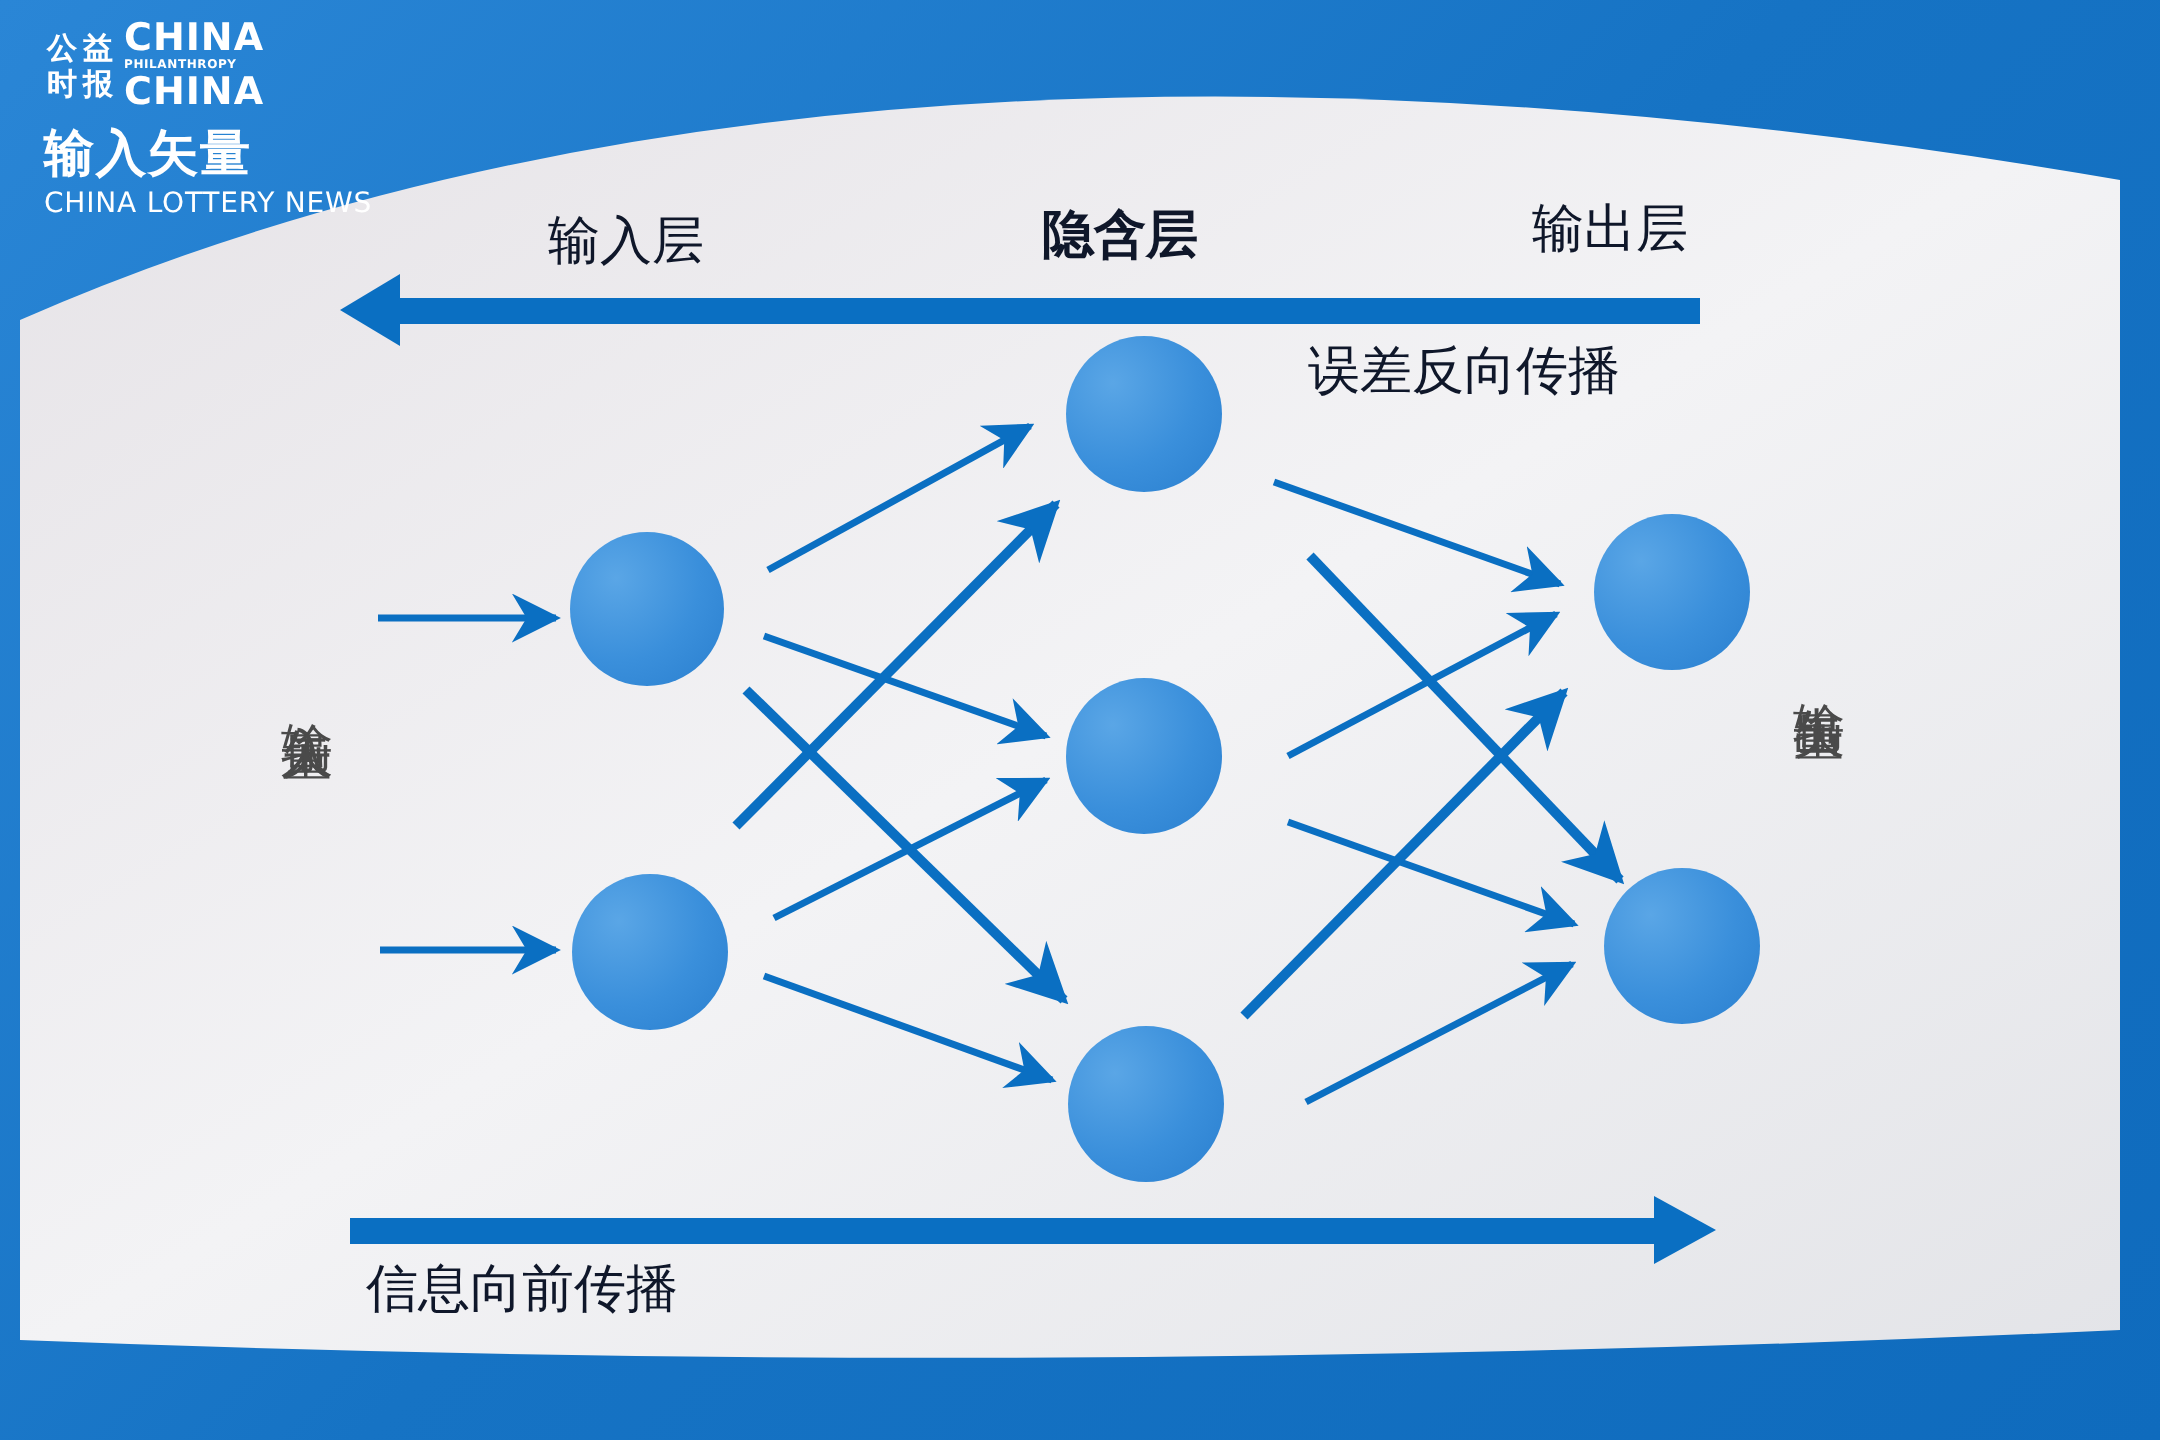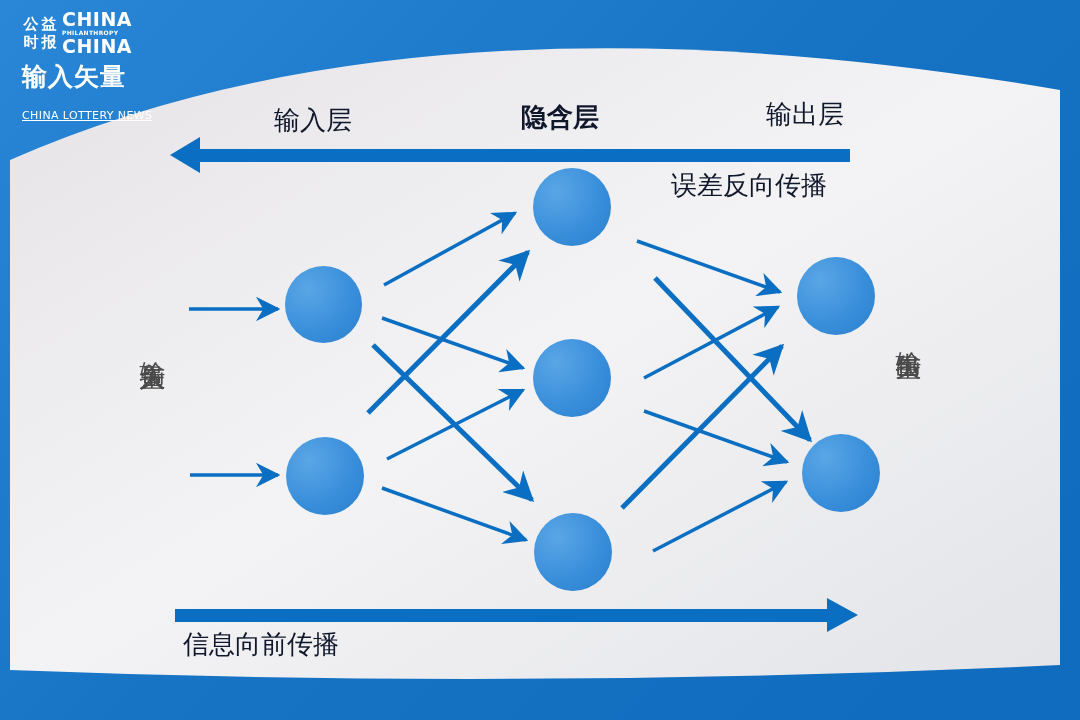--- a/index.html
+++ b/index.html
@@ -20,21 +20,21 @@
     }
     .logo .row1 { display: flex; align-items: center; gap: 4px; }
     .logo .cjk-box {
       display: grid; grid-template-columns: 18px 18px; grid-template-rows: 18px 18px;
       font-size: 15px; line-height: 18px; text-align: center; font-weight: bold;
     }
     .logo .en-block { display: flex; flex-direction: column; line-height: 1; }
     .logo .en-big { font-weight: bold; font-size: 19px; letter-spacing: 0.5px; font-family: "DejaVu Sans", sans-serif; }
     .logo .en-small { font-size: 6px; font-weight: bold; letter-spacing: 0.3px; margin: 1px 0; }
     .logo .row2 { font-size: 25px; font-weight: bold; margin-top: 4px; letter-spacing: 1px; }
-    .logo .row3 { font-size: 11px; letter-spacing: 0.4px; margin-top: 16px; text-decoration: underline; }
+    .logo .row3 { font-size: 14px; letter-spacing: 0.4px; margin-top: 1px; }
     .label {
       position: absolute; color: #0f172a; font-size: 26px;
       font-family: "DejaVu Sans", sans-serif; white-space: nowrap;
     }
     .vlabel {
       position: absolute; color: #4a4a4a; font-size: 26px;
       writing-mode: vertical-rl; text-orientation: upright; letter-spacing: 2px;
       font-family: "DejaVu Sans", sans-serif;
     }
     .node { position: absolute; border-radius: 50%;
@@ -119,16 +119,16 @@
       <span class="en-big">CHINA</span>
     </div>
   </div>
   <div class="row2">输入矢量</div>
   <div class="row3">CHINA LOTTERY NEWS</div>
 </div>
 
 <div class="label" style="left:274px;top:103px;">输入层</div>
 <div class="label" style="left:521px;top:100px;font-weight:bold;">隐含层</div>
 <div class="label" style="left:766px;top:97px;font-family:Liberation Serif, serif;">输出层</div>
-<div class="label" style="left:671px;top:168px;">误差反向传播</div>
+<div class="label" style="left:654px;top:168px;">误差反向传播</div>
 <div class="label" style="left:171px;top:627px;margin-left:12px;">信息向前传播</div>
 <div class="vlabel" style="left:136px;top:340px;">输入矢量</div>
 <div class="vlabel" style="left:892px;top:330px;">输出矢量</div>
 
 </body></html>

